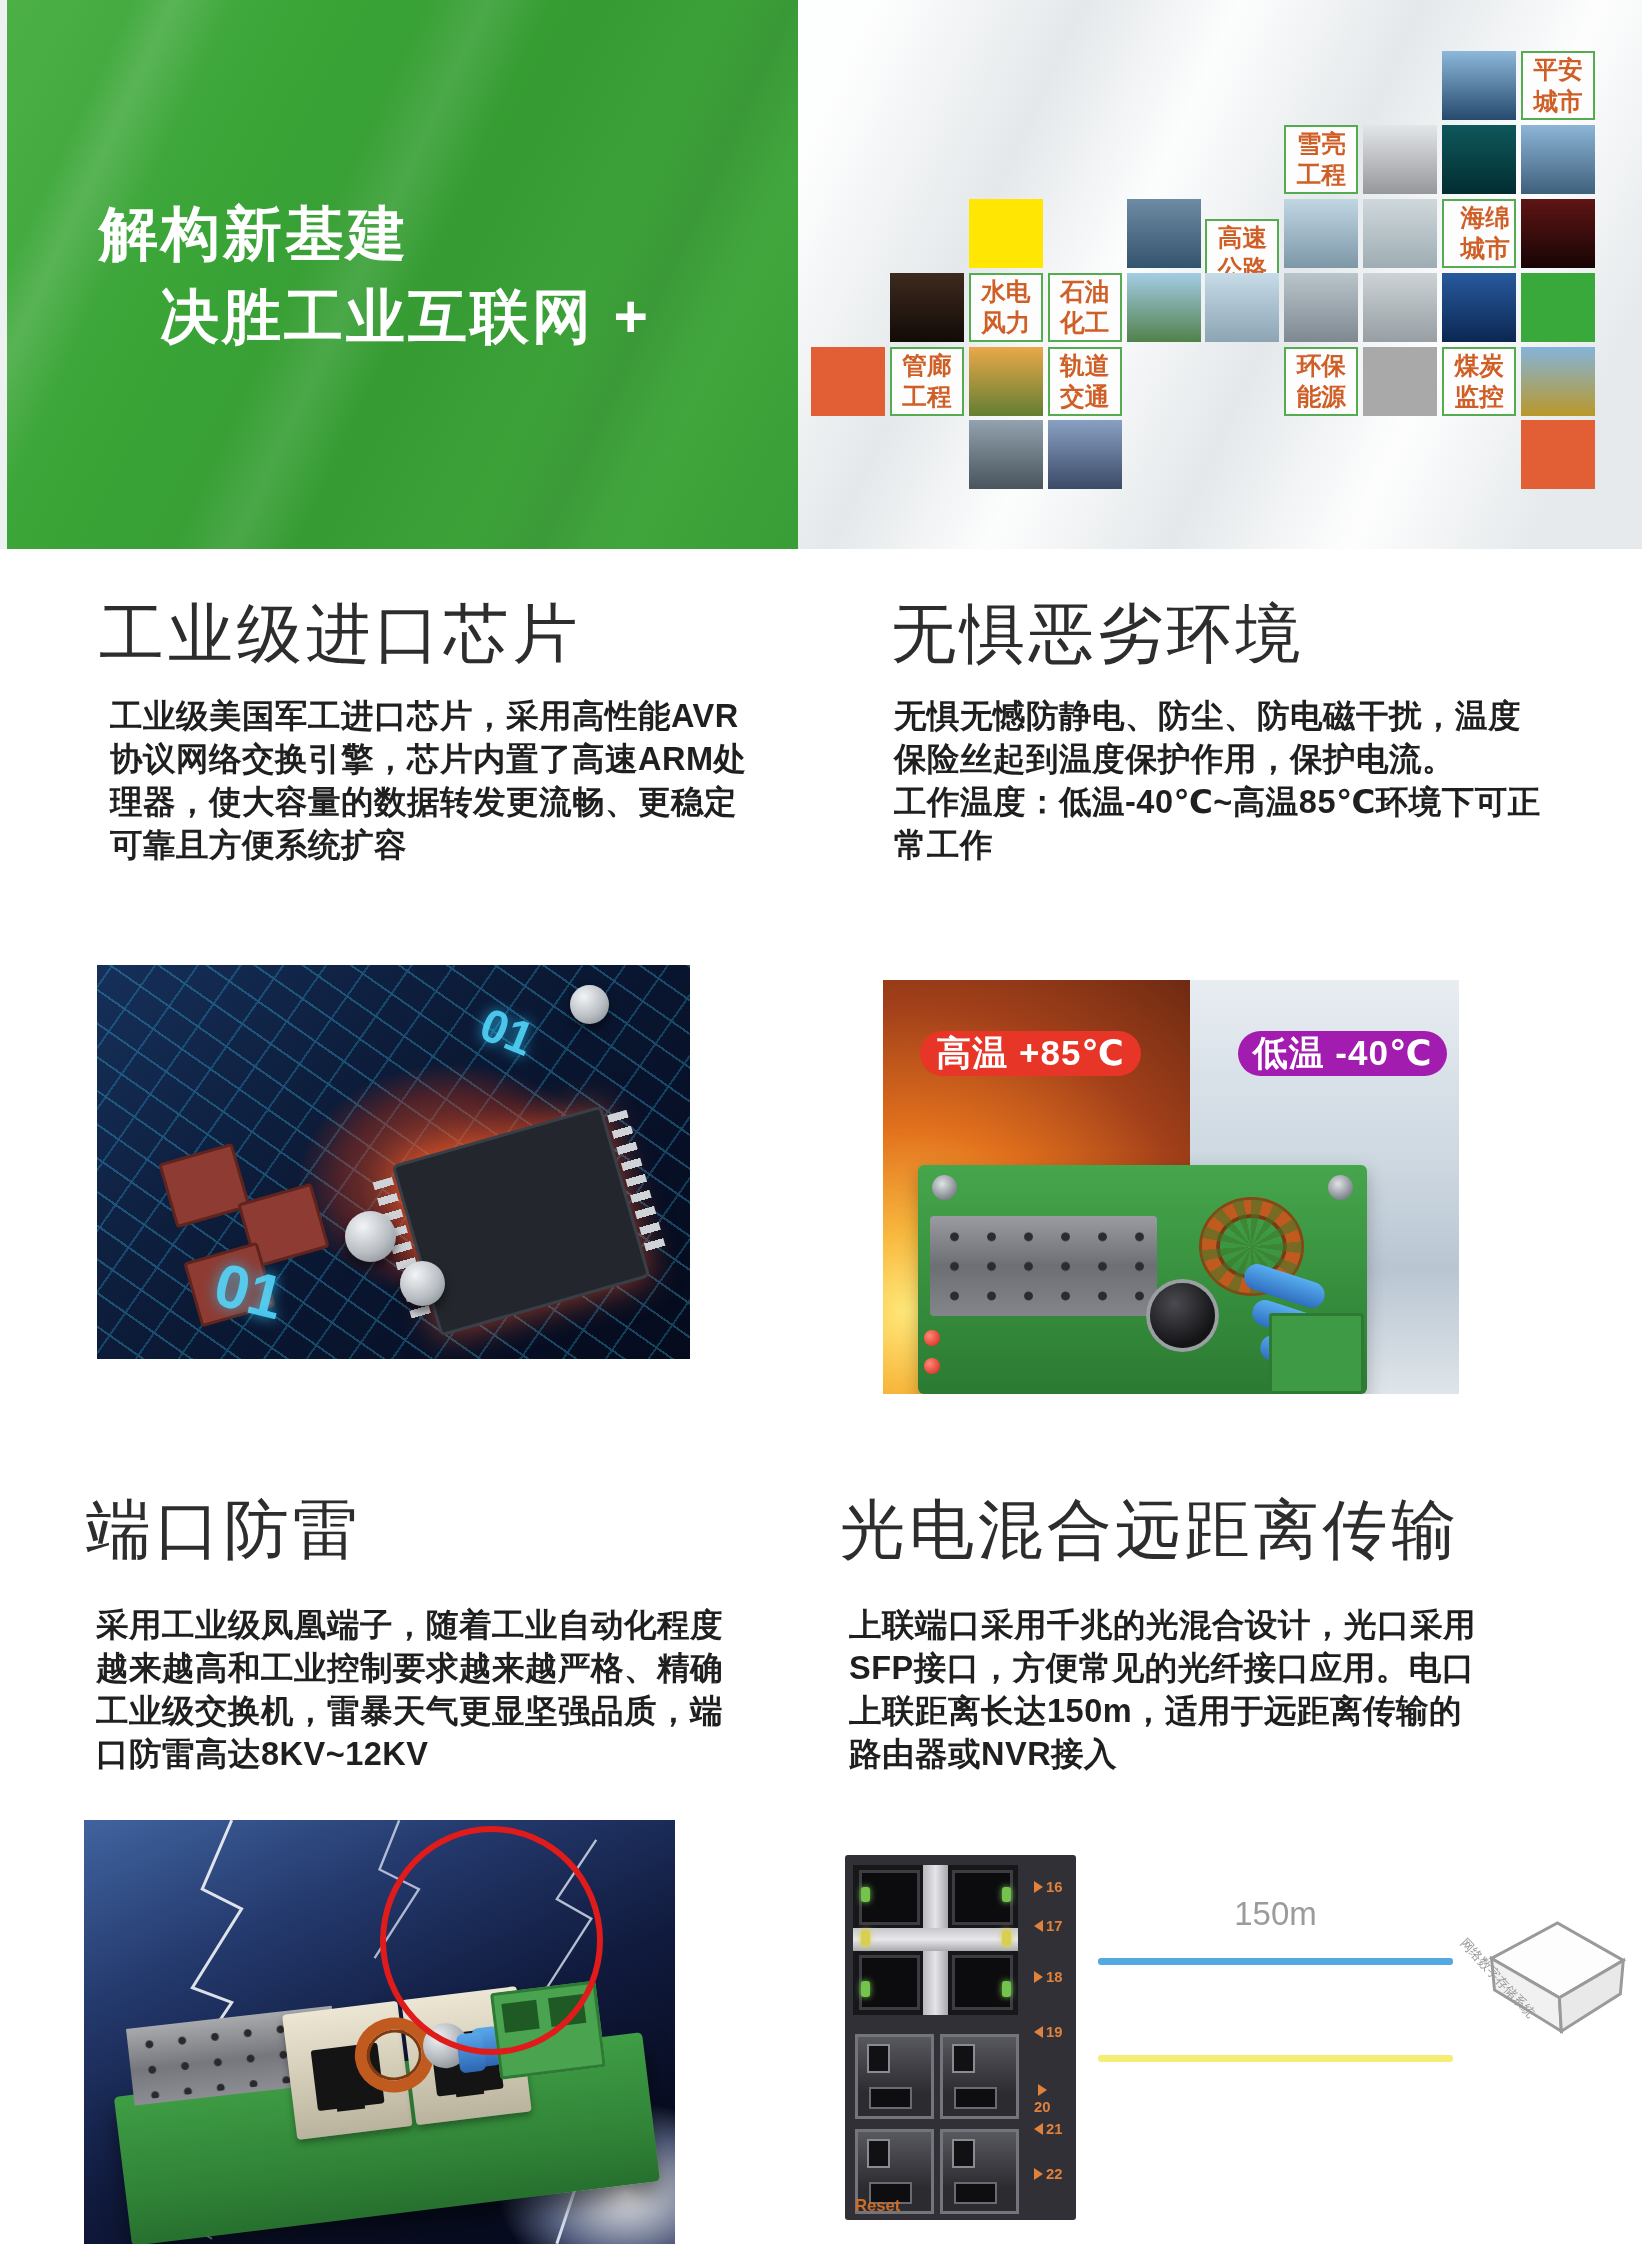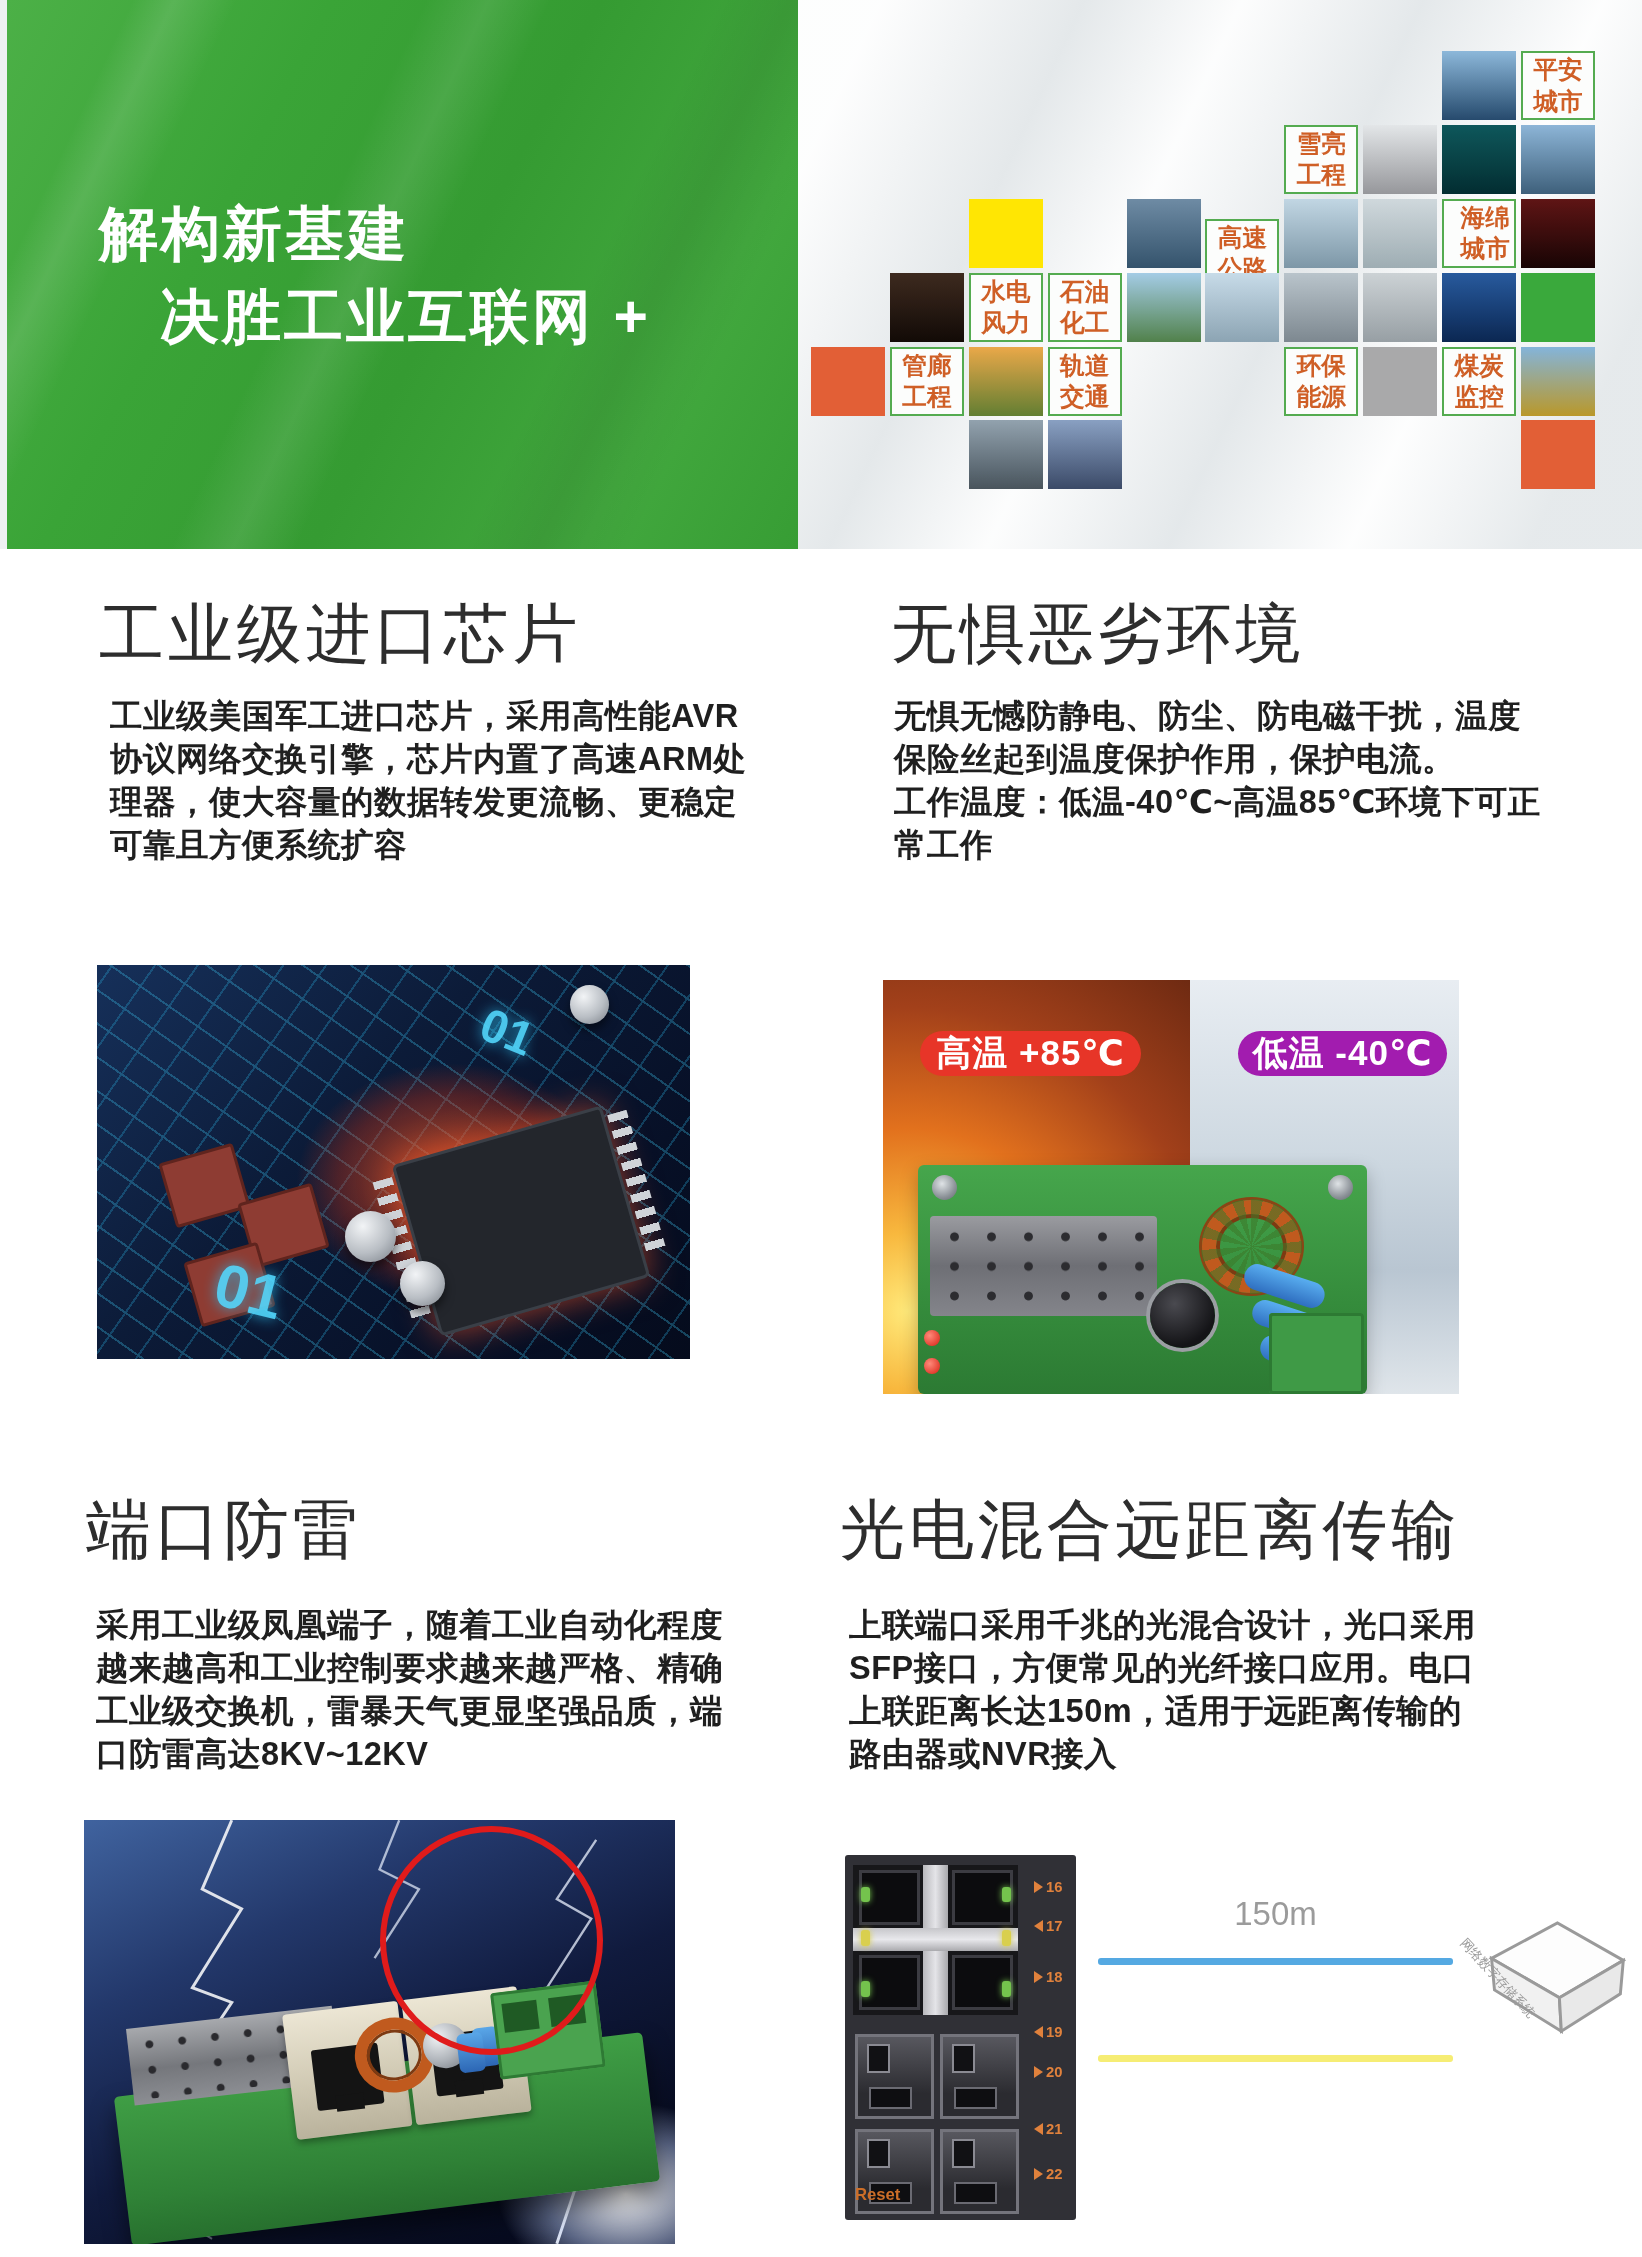--- a/index.html
+++ b/index.html
@@ -125,21 +125,21 @@
   .led-g{background:#74c34d;box-shadow:0 0 5.9px #74c34d;}
   .led-y{background:#d9cf4e;box-shadow:0 0 5.9px #d9cf4e;}
   .sfp-cage{position:absolute;width:79px;height:85px;background:linear-gradient(180deg,#5a5a61,#2b2b30 70%);
      box-shadow:inset 0 0 0 3px #74747c;}
   .sfp-cage::before{content:"";position:absolute;left:11.8px;top:9.9px;width:23.6px;height:29.6px;background:#111114;box-shadow:inset 0 0 0 2px #8a8a92;}
   .sfp-cage::after{content:"";position:absolute;left:13.8px;bottom:9.9px;width:43px;height:21.7px;background:#0e0e11;box-shadow:inset 0 0 0 2px #6a6a72;}
   .pmarker{position:absolute;display:flex;align-items:center;gap:3px;color:#e0813c;font-size:14.8px;font-weight:bold;}
   .tri{width:0;height:0;border-top:6.9px solid transparent;border-bottom:6.9px solid transparent;}
   .tri-r{border-left:9.9px solid #e0813c;}
   .tri-l{border-right:9.9px solid #e0813c;}
-  .reset-label{position:absolute;left:9.9px;top:330px;color:#cc6e28;font-size:16.7px;font-weight:bold;}
+  .reset-label{position:absolute;left:9.9px;top:341px;color:#cc6e28;font-size:16.7px;font-weight:bold;}
 
   
   .dist-label{position:absolute;left:1098px;top:1895px;width:355px;text-align:center;font-size:33px;color:#9b9b9b;}
   .line-blue{position:absolute;left:1098px;top:1958px;width:355px;height:6.9px;background:#55a9e2;border-radius:3px;}
   .sfp-note{position:absolute;left:1069px;top:1982px;width:414px;text-align:center;font-size:29.6px;font-weight:bold;color:#7e7e7e;}
   .line-yellow{position:absolute;left:1098px;top:2055px;width:355px;height:6.9px;background:#f6ed74;border-radius:3px;}
   .device3d{position:absolute;left:1464px;top:1909px;width:177px;height:148px;}
   .device-caption{position:absolute;left:1446px;top:1970px;font-size:12.8px;color:#9a9a9a;transform:rotate(47deg);white-space:nowrap;}
 </style>
 </head>
@@ -310,21 +310,21 @@
           <span>17</span>
         </div>
         <div class="pmarker" style="left: 189px; top: 114px;">
           <span class="tri tri-r"></span>
           <span>18</span>
         </div>
         <div class="pmarker" style="left: 189px; top: 169px;">
           <span class="tri tri-l"></span>
           <span>19</span>
         </div>
-        <div class="pmarker" style="left: 189px; top: 209px;">
+        <div class="pmarker" style="left: 189px; top: 229px; flex-direction: column;">
           <span class="tri tri-r"></span>
           <span>20</span>
         </div>
         <div class="pmarker" style="left: 189px; top: 266px;">
           <span class="tri tri-l"></span>
           <span>21</span>
         </div>
         <div class="pmarker" style="left: 189px; top: 311px;">
           <span class="tri tri-r"></span>
           <span>22</span>

